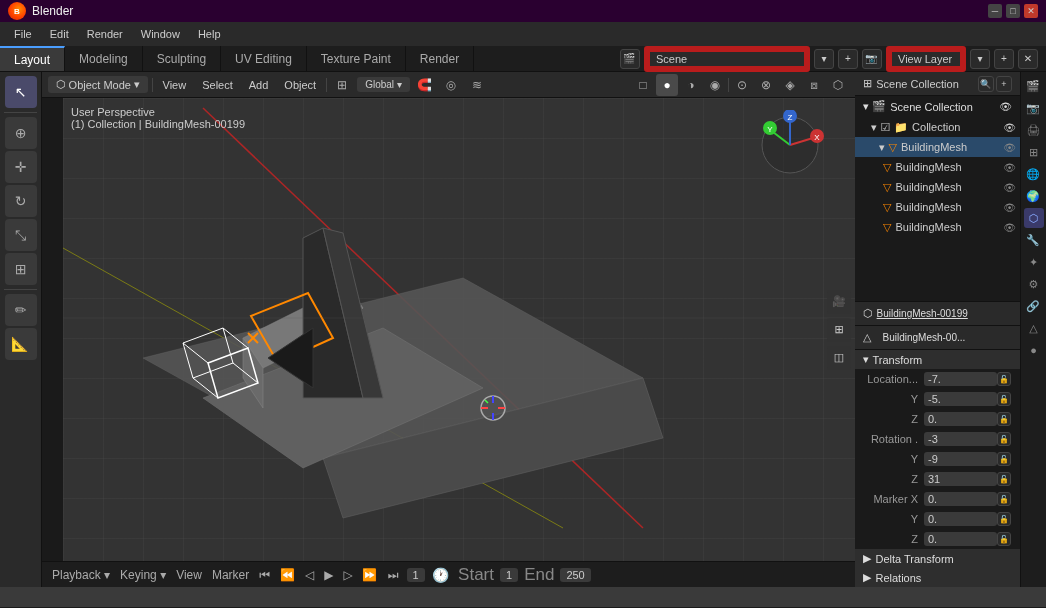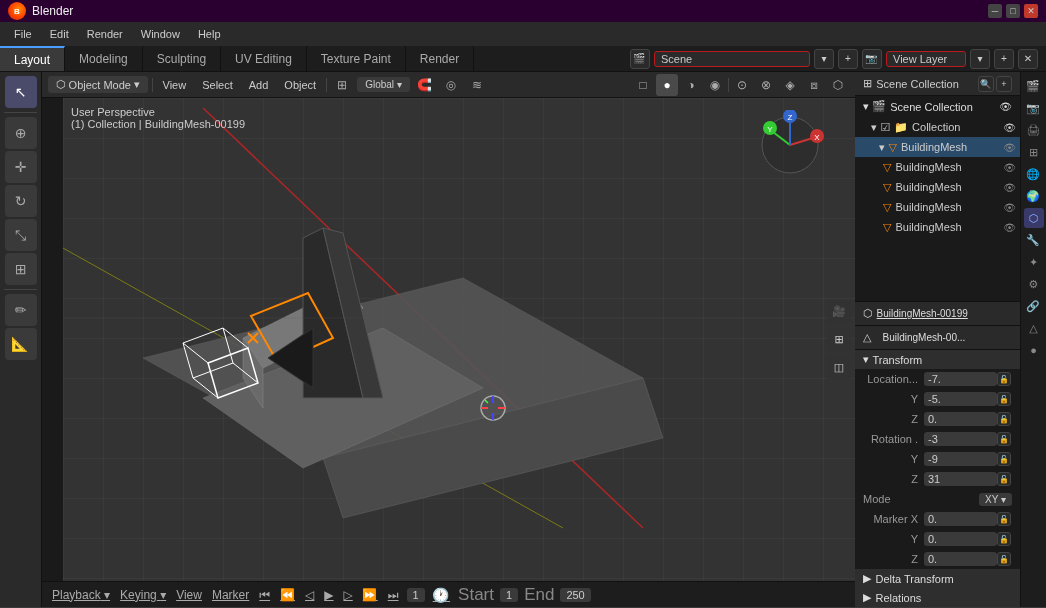--- a/index.html
+++ b/index.html
@@ -73,21 +73,21 @@
     }
     #scene-header {
       margin-left: auto;
       display: flex;
       align-items: center;
       gap: 4px;
       padding: 0 8px;
     }
     .scene-selector {
       background: #2a2a2a;
-      border: 1px solid #b91c1c;
+      border: 6px solid #b91c1c;
       color: #ccc;
       padding: 1px 6px;
       font-size: 11px;
       border-radius: 3px;
     }
     .header-icon-btn {
       width: 20px; height: 20px;
       background: #2a2a2a;
       border: 1px solid #444;
       color: #ccc;
@@ -256,21 +256,21 @@
       height: 26px;
       background: #1d1d1d;
       display: flex;
       align-items: center;
       padding: 0 8px;
       gap: 6px;
       border-top: 1px solid #111;
     }
     .tl-btn {
       background: none; border: none; color: #aaa;
-      font-size: 12px; cursor: pointer; padding: 2px; text-decoration: underline;
+      font-size: 12px; cursor: pointer; padding: 2px;
     }
     .tl-frame {
       background: #3a3a3a;
       border-radius: 3px;
       padding: 1px 6px;
       font-size: 11px; color: #ccc;
     }
     .tl-label { font-size: 17px; color: #888; }
 
     
@@ -667,24 +667,20 @@
             <span class="prop-label" style="color:#999;width:60px;text-align:right;padding-right:6px;">Y</span>
             <div class="prop-value">-9</div>
             <div class="header-icon-btn" style="font-size:8px;width:14px;height:14px;">🔓</div>
           </div>
           <div class="prop-row">
             <span class="prop-label" style="color:#999;width:60px;text-align:right;padding-right:6px;">Z</span>
             <div class="prop-value">31</div>
             <div class="header-icon-btn" style="font-size:8px;width:14px;height:14px;">🔓</div>
           </div>
 
-          <div class="prop-row-wide">
-            <span style="color:#999;font-size:11px;">Mode</span>
-            <button style="background:#3a3a3a;border:none;color:#ccc;border-radius:3px;padding:1px 6px;font-size:10px;cursor:pointer;margin-left:auto;">XY ▾</button>
-          </div>
 
           <div class="prop-row">
             <span class="prop-label">Marker X</span>
             <div class="prop-value">0.</div>
             <div class="header-icon-btn" style="font-size:8px;width:14px;height:14px;">🔓</div>
           </div>
           <div class="prop-row">
             <span class="prop-label" style="color:#999;width:60px;text-align:right;padding-right:6px;">Y</span>
             <div class="prop-value">0.</div>
             <div class="header-icon-btn" style="font-size:8px;width:14px;height:14px;">🔓</div>

